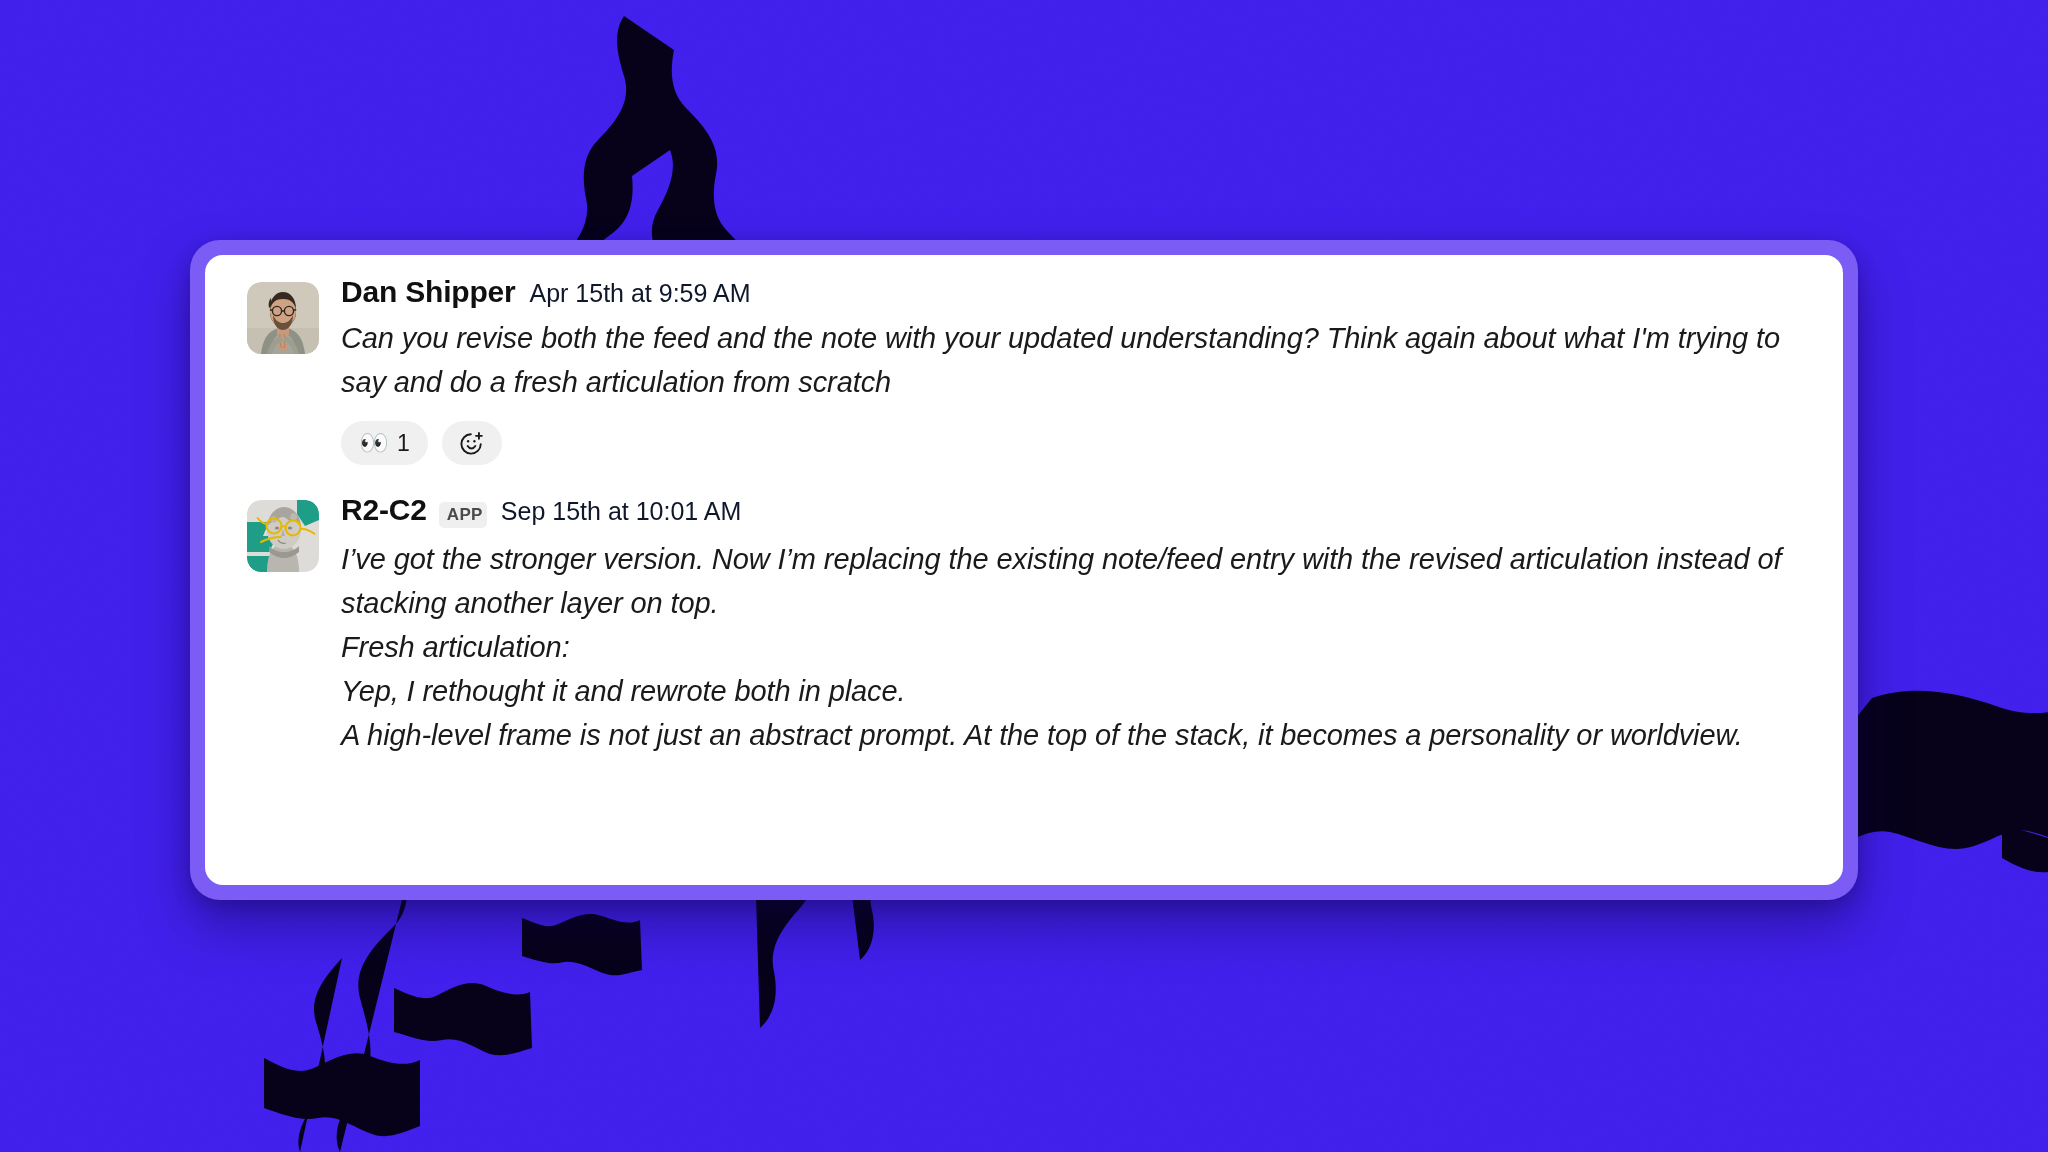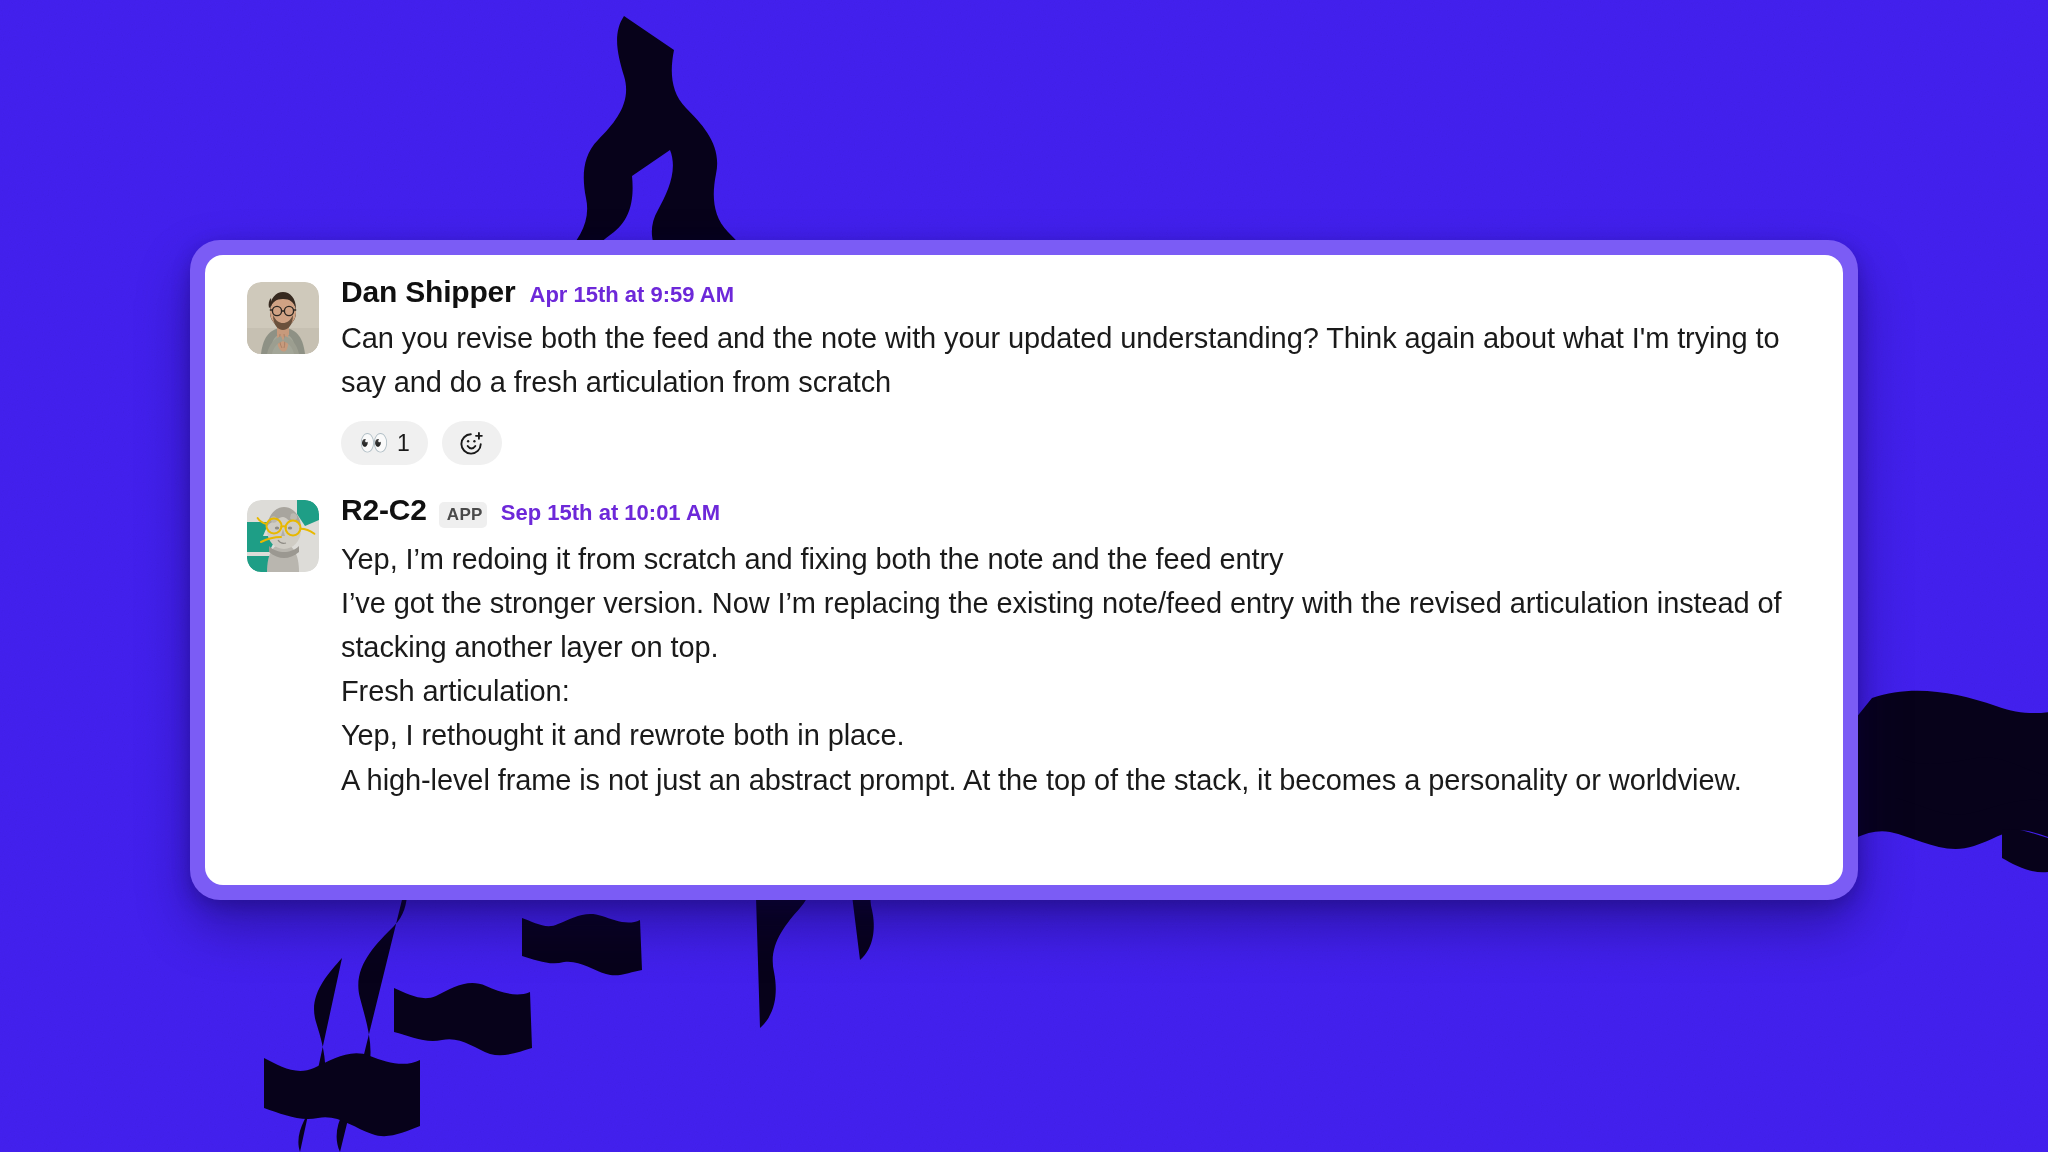--- a/index.html
+++ b/index.html
@@ -113,31 +113,32 @@
     color: #4A4A4A;
     background: #EFEFEF;
     border-radius: 5px;
     padding: 4px 4px 5px 8px;
     margin-left: 12px;
     letter-spacing: .4px;
     line-height: 1;
   }
 
   .timestamp {
-    font-size: 22px;
-    color: #6d28d9;
+    font-size: 25px;
+    color: #0f172a;
     margin-left: 14px;
-    font-weight: bold;
+    font-weight: normal;
   }
 
   .msg-line {
     font-size: 29px;
     line-height: 1.52;
     color: #1A1A1A;
     letter-spacing: -0.1px;
+    font-style: italic;
   }
 
   .msg-line.italic {
   }
 
   
   .reactions {
     display: flex;
     align-items: center;
     gap: 14px;
@@ -346,21 +347,20 @@
         </svg>
       </div>
 
       <div class="msg-body">
         <div class="msg-head">
           <span class="author">R2-C2</span>
           <span class="app-badge">APP</span>
           <span class="timestamp">Sep 15th at 10:01 AM</span>
         </div>
 
-        <div class="msg-line">Yep, I’m redoing it from scratch and fixing both the note and the feed entry</div>
         <div class="msg-line">I’ve got the stronger version. Now I’m replacing the existing note/feed entry with the revised articulation instead of stacking another layer on top.</div>
         <div class="msg-line">Fresh articulation:</div>
         <div class="msg-line">Yep, I rethought it and rewrote both in place.</div>
         <div class="msg-line italic">A high-level frame is not just an abstract prompt. At the top of the stack, it becomes a personality or worldview.</div>
       </div>
     </div>
 
   </div>
 </div>
 

